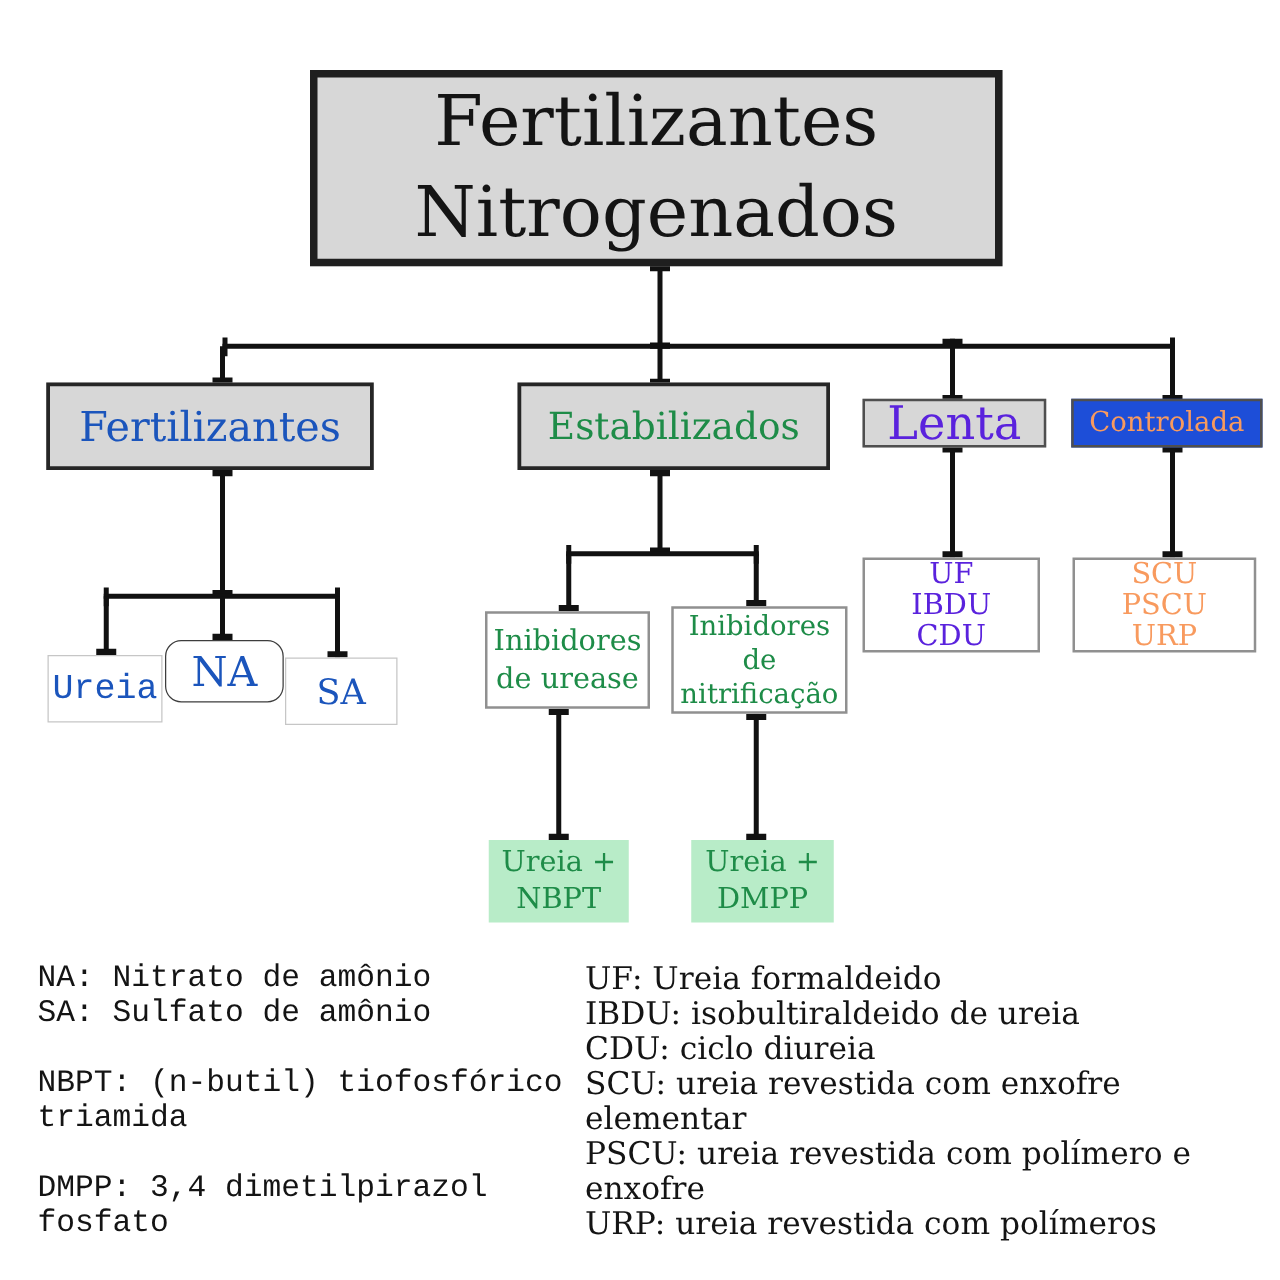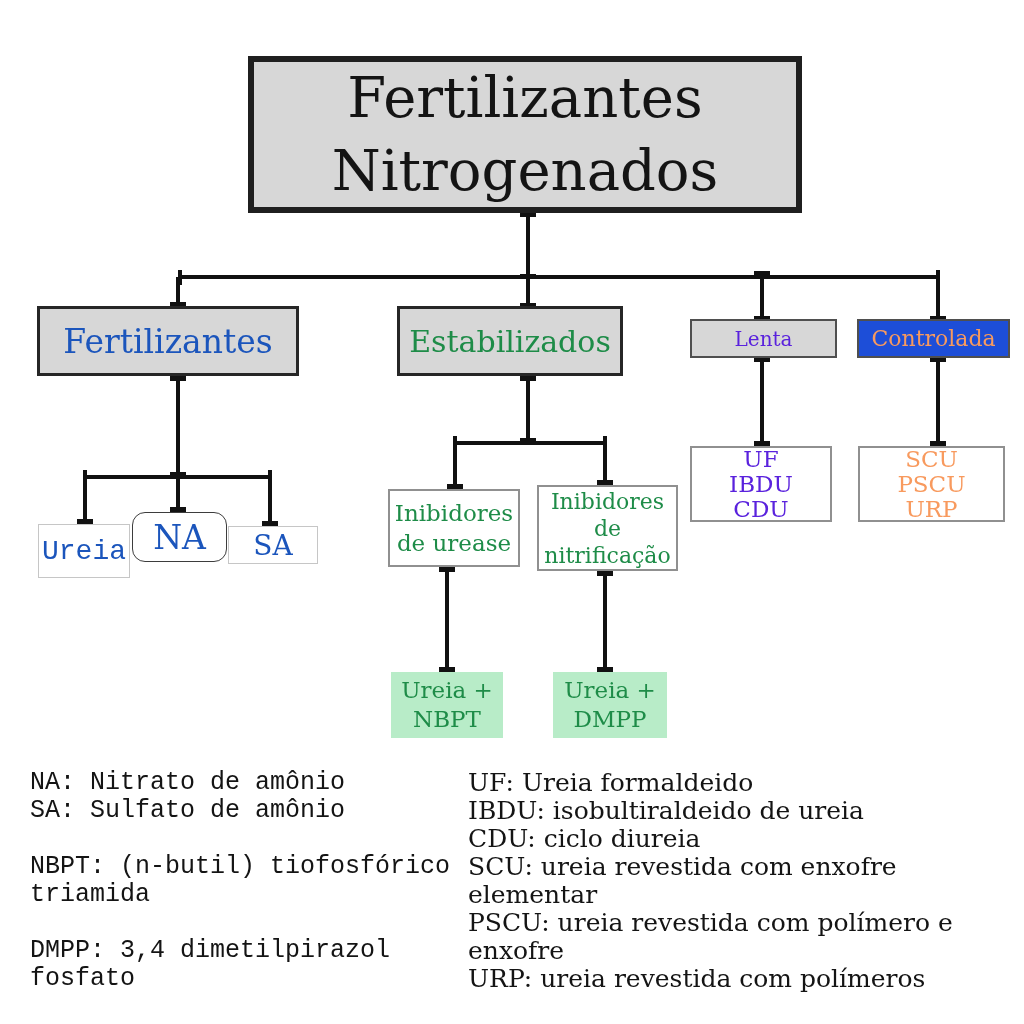--- a/index.html
+++ b/index.html
@@ -15,26 +15,26 @@
   .hline.cap-left::before { content:""; position:absolute; left:0;   top:-5px;  width:4px;  height:15px; background:#111111; }
   .hline.cap-right::after { content:""; position:absolute; right:0;  top:-5px;  width:4px;  height:15px; background:#111111; }
   
   .node {
     position:absolute; display:flex; align-items:center; justify-content:center;
     text-align:center; white-space:pre-line; box-sizing:border-box;
     font-family:"DejaVu Serif", serif; color:#141414;
   }
   .n-title  { left:248px; top:56px;  width:554px; height:157px; background:#d7d7d7; border:6px solid #1f1f1f; font-size:56px; line-height:1.3; }
   .n-conv   { left:37px;  top:306px; width:262px; height:70px;  background:#d7d7d7; border:3px solid #262626; font-size:33px; }
-  .n-estab  { left:397px; top:306px; width:226px; height:70px;  background:#d7d7d7; border:3px solid #262626; font-size:30px; }
-  .n-lenta  { left:690px; top:319px; width:147px; height:39px;  background:#d7d7d7; border:2px solid #4f4f4f; font-size:20px; }
+  .n-estab  { left:414px; top:306px; width:250px; height:70px;  background:#d7d7d7; border:3px solid #262626; font-size:30px; }
+  .n-lenta  { left:690px; top:319px; width:147px; height:39px;  background:#d7d7d7; border:2px solid #4f4f4f; font-size:37px; }
   .n-ctrl   { left:857px; top:319px; width:153px; height:39px;  background:#1d4ed8; border:2px solid #4f4f4f; font-size:22px; }
   .n-ureia  { left:38px;  top:524px; width:92px;  height:54px;  background:#ffffff; border:1px solid #c6c6c6; font-size:28px;font-family:Liberation Mono, monospace; }
   .n-na     { left:132px; top:512px; width:95px;  height:50px;  background:#ffffff; border:1px solid #3d3d3d; font-size:33px; }
-  .n-sa     { left:228px; top:526px; width:90px;  height:38px;  background:#ffffff; border:1px solid #c6c6c6; font-size:28px; }
+  .n-sa     { left:228px; top:526px; width:90px;  height:54px;  background:#ffffff; border:1px solid #c6c6c6; font-size:28px; }
   .n-urease { left:388px; top:489px; width:132px; height:78px;  background:#ffffff; border:2px solid #909090; font-size:23px; line-height:30px; }
   .n-nitrif { left:537px; top:485px; width:141px; height:86px;  background:#ffffff; border:2px solid #909090; font-size:22px; line-height:27px; }
   .n-nbpt   { left:391px; top:672px; width:112px; height:66px;  background:#b8ecc8; font-size:23px; line-height:29px; }
   .n-dmpp   { left:553px; top:672px; width:114px; height:66px;  background:#b8ecc8; font-size:23px; line-height:29px; }
   .n-uf     { left:690px; top:446px; width:142px; height:76px;  background:#ffffff; border:2px solid #909090; font-size:23px; line-height:25px; }
   .n-scu    { left:858px; top:446px; width:147px; height:76px;  background:#ffffff; border:2px solid #909090; font-size:23px; line-height:25px; }
   
   .legend-col  { position:absolute; top:769px; font-size:25px; color:#141414; }
   .legend-left  { left:30px;  width:430px;font-family:Liberation Mono, monospace; }
   .legend-right { left:468px; width:556px; }

